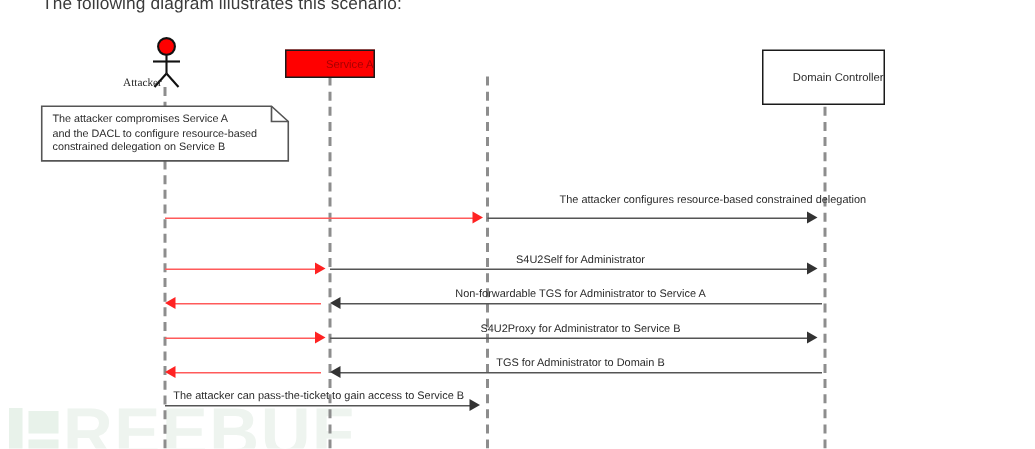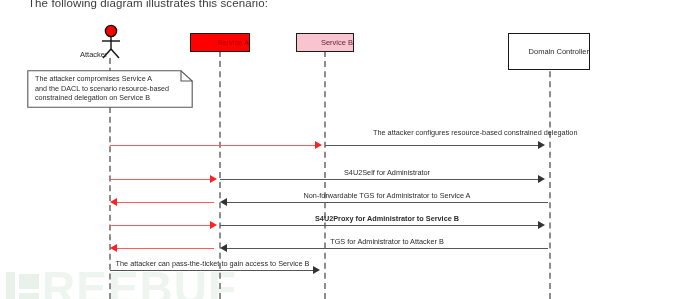--- a/index.html
+++ b/index.html
@@ -100,27 +100,28 @@
   #actor {
     position: absolute;
     left: 96px;
     top: 6px;
     width: 30px;
     height: 40px;
     z-index: 3;
   }
   #actor-label {
     position: absolute;
-    left: 80px;
+    left: 64px;
     top: 32px;
     width: 62px;
-    text-align: left;
+    text-align: center;
     font-size: 7.5px;
     color: #2a2a2a;
     z-index: 3;
+    font-family: Liberation Serif, serif;
   }
 
   
   #note {
     position: absolute;
     left: 27px;
     top: 52px;
     width: 166px;
     height: 38px;
     z-index: 4;
@@ -209,37 +210,34 @@
       <line x1="15" y1="25" x2="7" y2="34" stroke="#111111" stroke-width="1.4"></line>
       <line x1="15" y1="25" x2="23" y2="34" stroke="#111111" stroke-width="1.4"></line>
     </svg>
   </div>
   <div id="actor-label">Attacker</div>
 
   <div class="participant-box service-a" style="left:190px; top:15px; width:60px; height:19px;">
     <span>Service A</span>
   </div>
 
-  <div class="participant-box service-b" style="left:296px; top:15px; width:58px; height:19px;">
-    <span>Service B</span>
-  </div>
 
   <div class="participant-box dc" style="left:508px; top:15px; width:82px; height:37px;">
     <span>Domain Controller</span>
   </div>
 
   <div id="note">
     <svg width="166" height="38" viewBox="0 0 166 38">
       <path d="M0.8,0.8 L154,0.8 L165.2,11 L165.2,37.2 L0.8,37.2 Z" fill="#ffffff" stroke="#555555" stroke-width="1.1"></path>
       <path d="M154,0.8 L154,11 L165.2,11" fill="none" stroke="#555555" stroke-width="1.1"></path>
     </svg>
   </div>
   <div id="note-text">
     <div>The attacker compromises Service A</div>
-    <div>and the DACL to scenario resource-based</div>
+    <div>and the DACL to configure resource-based</div>
     <div>constrained delegation on Service B</div>
   </div>
 
   <div class="msg" style="left:0; top:127px;">
     <div class="seg red" style="left:110px; width:209px;"></div>
     <div class="head red-head right" style="left:315px;"></div>
     <div class="seg" style="left:325px; width:215px;"></div>
     <div class="head right" style="left:538px;"></div>
   </div>
   <div class="msg-label two-line" style="left:335px; top:110px;">
@@ -261,29 +259,29 @@
     <div class="head left" style="left:220px;"></div>
   </div>
   <div class="msg-label" style="left:227px; top:173px; width:320px;">Non-forwardable TGS for Administrator to Service A</div>
 
   <div class="msg" style="left:0; top:207px;">
     <div class="seg red" style="left:110px; width:104px;"></div>
     <div class="head red-head right" style="left:210px;"></div>
     <div class="seg" style="left:220px; width:320px;"></div>
     <div class="head right" style="left:538px;"></div>
   </div>
-  <div class="msg-label" style="left:227px; top:196px; width:320px;font-weight:bold;">S4U2Proxy for Administrator to Service B</div>
+  <div class="msg-label" style="left:227px; top:196px; width:320px;">S4U2Proxy for Administrator to Service B</div>
 
   <div class="msg" style="left:0; top:230px;">
     <div class="seg red" style="left:116px; width:98px;"></div>
     <div class="head red-head left" style="left:110px;"></div>
     <div class="seg" style="left:226px; width:322px;"></div>
     <div class="head left" style="left:220px;"></div>
   </div>
-  <div class="msg-label" style="left:227px; top:219px; width:320px;">TGS for Administrator to Attacker B</div>
+  <div class="msg-label" style="left:227px; top:219px; width:320px;">TGS for Administrator to Domain B</div>
 
   <div class="msg" style="left:0; top:252px;">
     <div class="seg" style="left:110px; width:205px;"></div>
     <div class="head right" style="left:313px;"></div>
   </div>
   <div class="msg-label" style="left:110px; top:241px; width:205px;">The attacker can pass-the-ticket to gain access to Service B</div>
 
 </div>
 
 </body></html>

